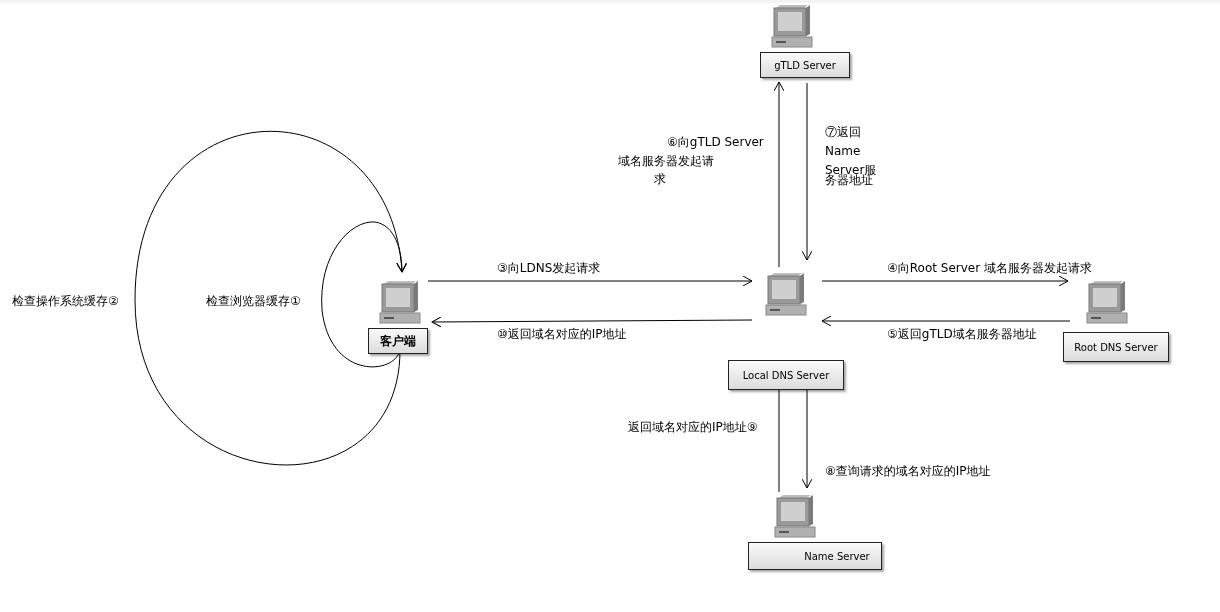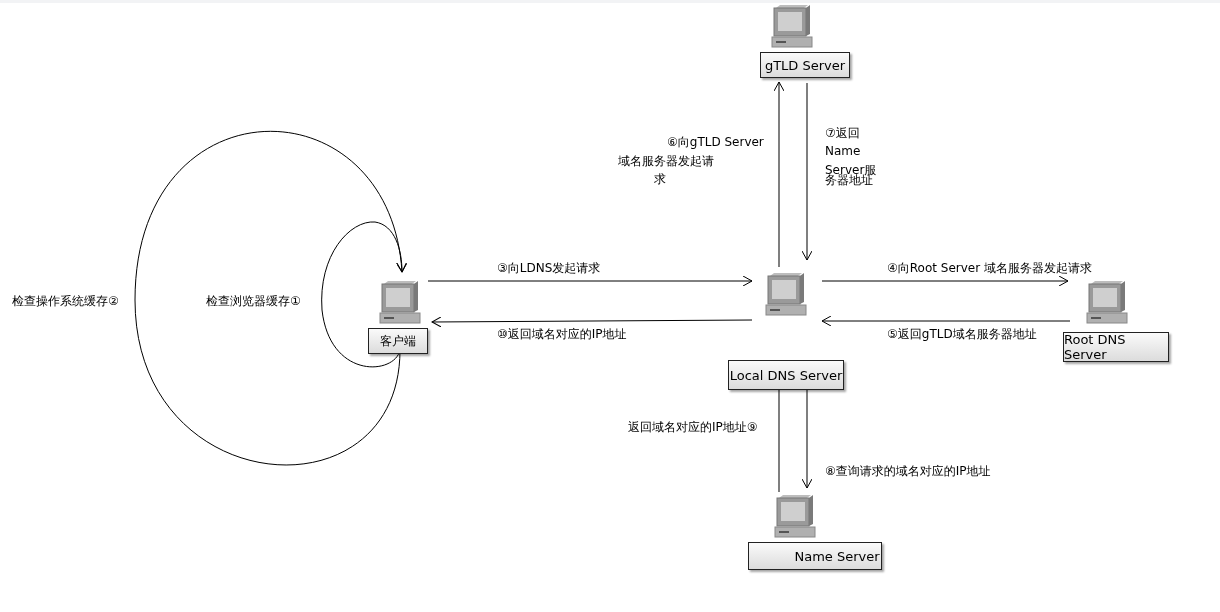--- a/index.html
+++ b/index.html
@@ -4,21 +4,21 @@
 <style>
   html, body { margin:0; padding:0; background:#ffffff; }
   body { width:1220px; height:612px; position:relative; overflow:hidden;
          font-family:"DejaVu Sans", "Liberation Sans", sans-serif; color:#000; }
   .topbar { position:absolute; left:0; top:0; width:1220px; height:3px; background:#f2f3f5; }
   svg.canvas { position:absolute; left:0; top:0; }
   .label { position:absolute; font-size:12px; line-height:18px; white-space:nowrap; color:#000; }
   .box { position:absolute; height:26px; border:1px solid #222;
          background:linear-gradient(#fafafa,#dcdcdc);
          box-shadow:2px 2px 2px rgba(0,0,0,0.35);
-         font-size:13px; display:flex; align-items:center; justify-content:center; }
+         font-size:10px; display:flex; align-items:center; justify-content:center; }
   .pc { position:absolute; width:44px; height:46px; }
 </style>
 </head>
 <body>
 
 <div class="topbar"></div>
 
 <svg class="canvas" width="1220" height="612">
   <defs>
     <marker id="ah" markerWidth="10" markerHeight="10" refX="9" refY="5" orient="auto" markerUnits="userSpaceOnUse">
@@ -76,33 +76,33 @@
 </svg>
 <svg class="pc" style="left:773px;top:494px;" viewBox="0 0 44 46">
   <polygon points="6,4 34,4 38,1 10,1" fill="#bdbdbd"></polygon>
     <rect x="4" y="4" width="32" height="28" fill="#9a9a9a" stroke="#777"></rect>
   <rect x="8" y="8" width="24" height="19" fill="#cfcfcf"></rect>
     <polygon points="36,4 40,1 40,30 36,32" fill="#7a7a7a"></polygon>
   <rect x="2" y="33" width="40" height="10" fill="#b0b0b0" stroke="#888"></rect>
     <rect x="6" y="37" width="10" height="2" fill="#555"></rect>
 </svg>
 
-<div class="box" style="left:368px;top:328px;width:58px;height:24px;font-size:12px;">客户端</div>
+<div class="box" style="left:368px;top:328px;width:58px;height:24px;font-size:12px;font-weight:bold;">客户端</div>
 <div class="box" style="left:728px;top:328px;width:114px;height:28px;margin-top:32px;">Local DNS Server</div>
 <div class="box" style="left:760px;top:52px;width:88px;height:24px;">gTLD Server</div>
 <div class="box" style="left:1063px;top:332px;width:104px;height:28px;">Root DNS Server</div>
 <div class="box" style="left:748px;top:542px;width:88px;height:26px;padding-left:44px;">Name Server</div>
 
 <div class="label" style="left:206px;top:292px;text-align:right;">检查浏览器缓存①</div>
 <div class="label" style="left:12px;top:292px;">检查操作系统缓存②</div>
 <div class="label" style="left:497px;top:259px;">③向LDNS发起请求</div>
 <div class="label" style="left:887px;top:259px;">④向Root Server 域名服务器发起请求</div>
 <div class="label" style="left:887px;top:325px;">⑤返回gTLD域名服务器地址</div>
 <div class="label" style="left:654px;top:133px;margin-left:13px;">⑥向gTLD Server</div>
 <div class="label" style="left:618px;top:152px;">域名服务器发起请</div>
 <div class="label" style="left:654px;top:170px;">求</div>
-<div class="label" style="left:825px;top:124px;">⑦返回</div>
+<div class="label" style="left:825px;top:124px;font-family:Liberation Mono, monospace;">⑦返回</div>
 <div class="label" style="left:825px;top:142px;">Name</div>
 <div class="label" style="left:825px;top:161px;">Server服</div>
 <div class="label" style="left:825px;top:171px;">务器地址</div>
 <div class="label" style="left:825px;top:418px;margin-top:44px;">⑧查询请求的域名对应的IP地址</div>
 <div class="label" style="left:628px;top:418px;">返回域名对应的IP地址⑨</div>
 <div class="label" style="left:497px;top:325px;">⑩返回域名对应的IP地址</div>
 
 </body></html>

